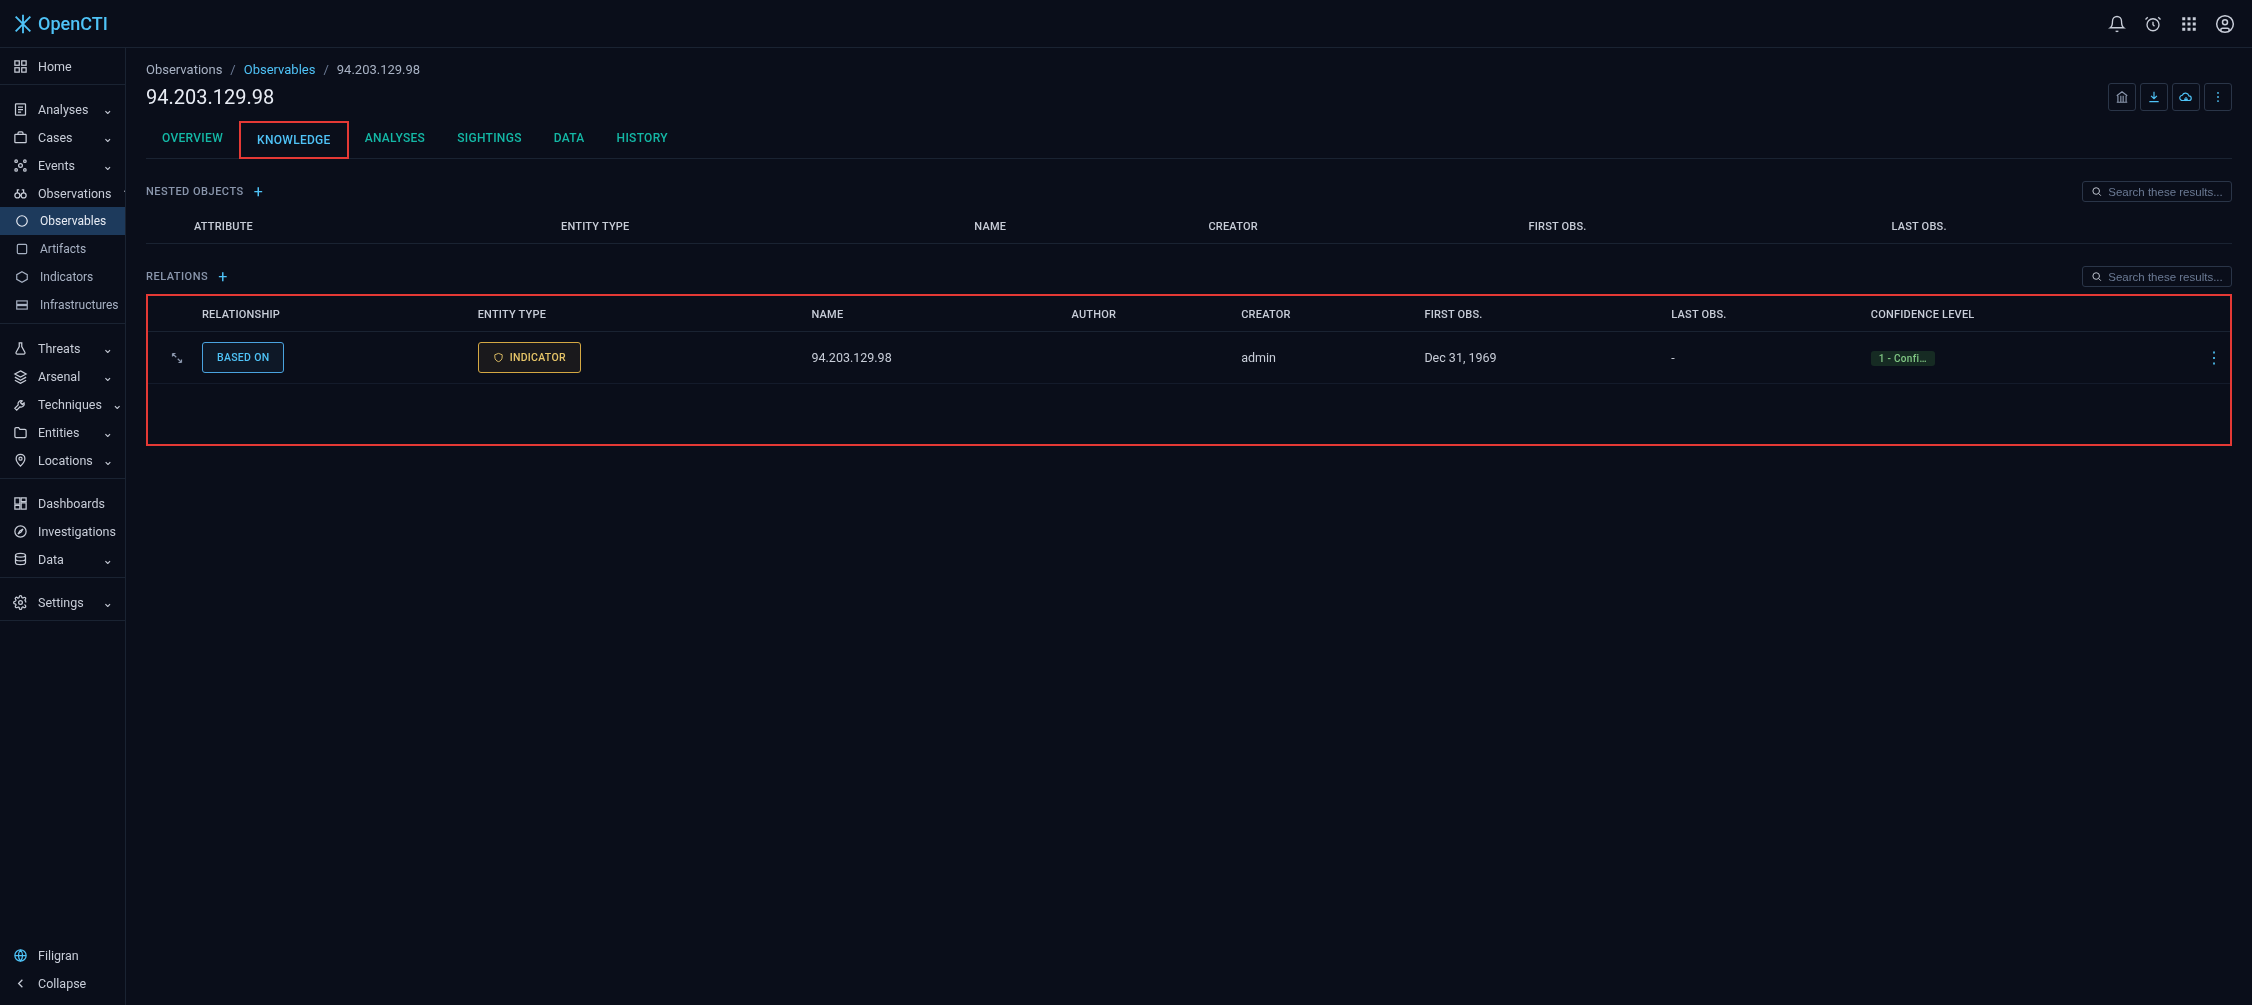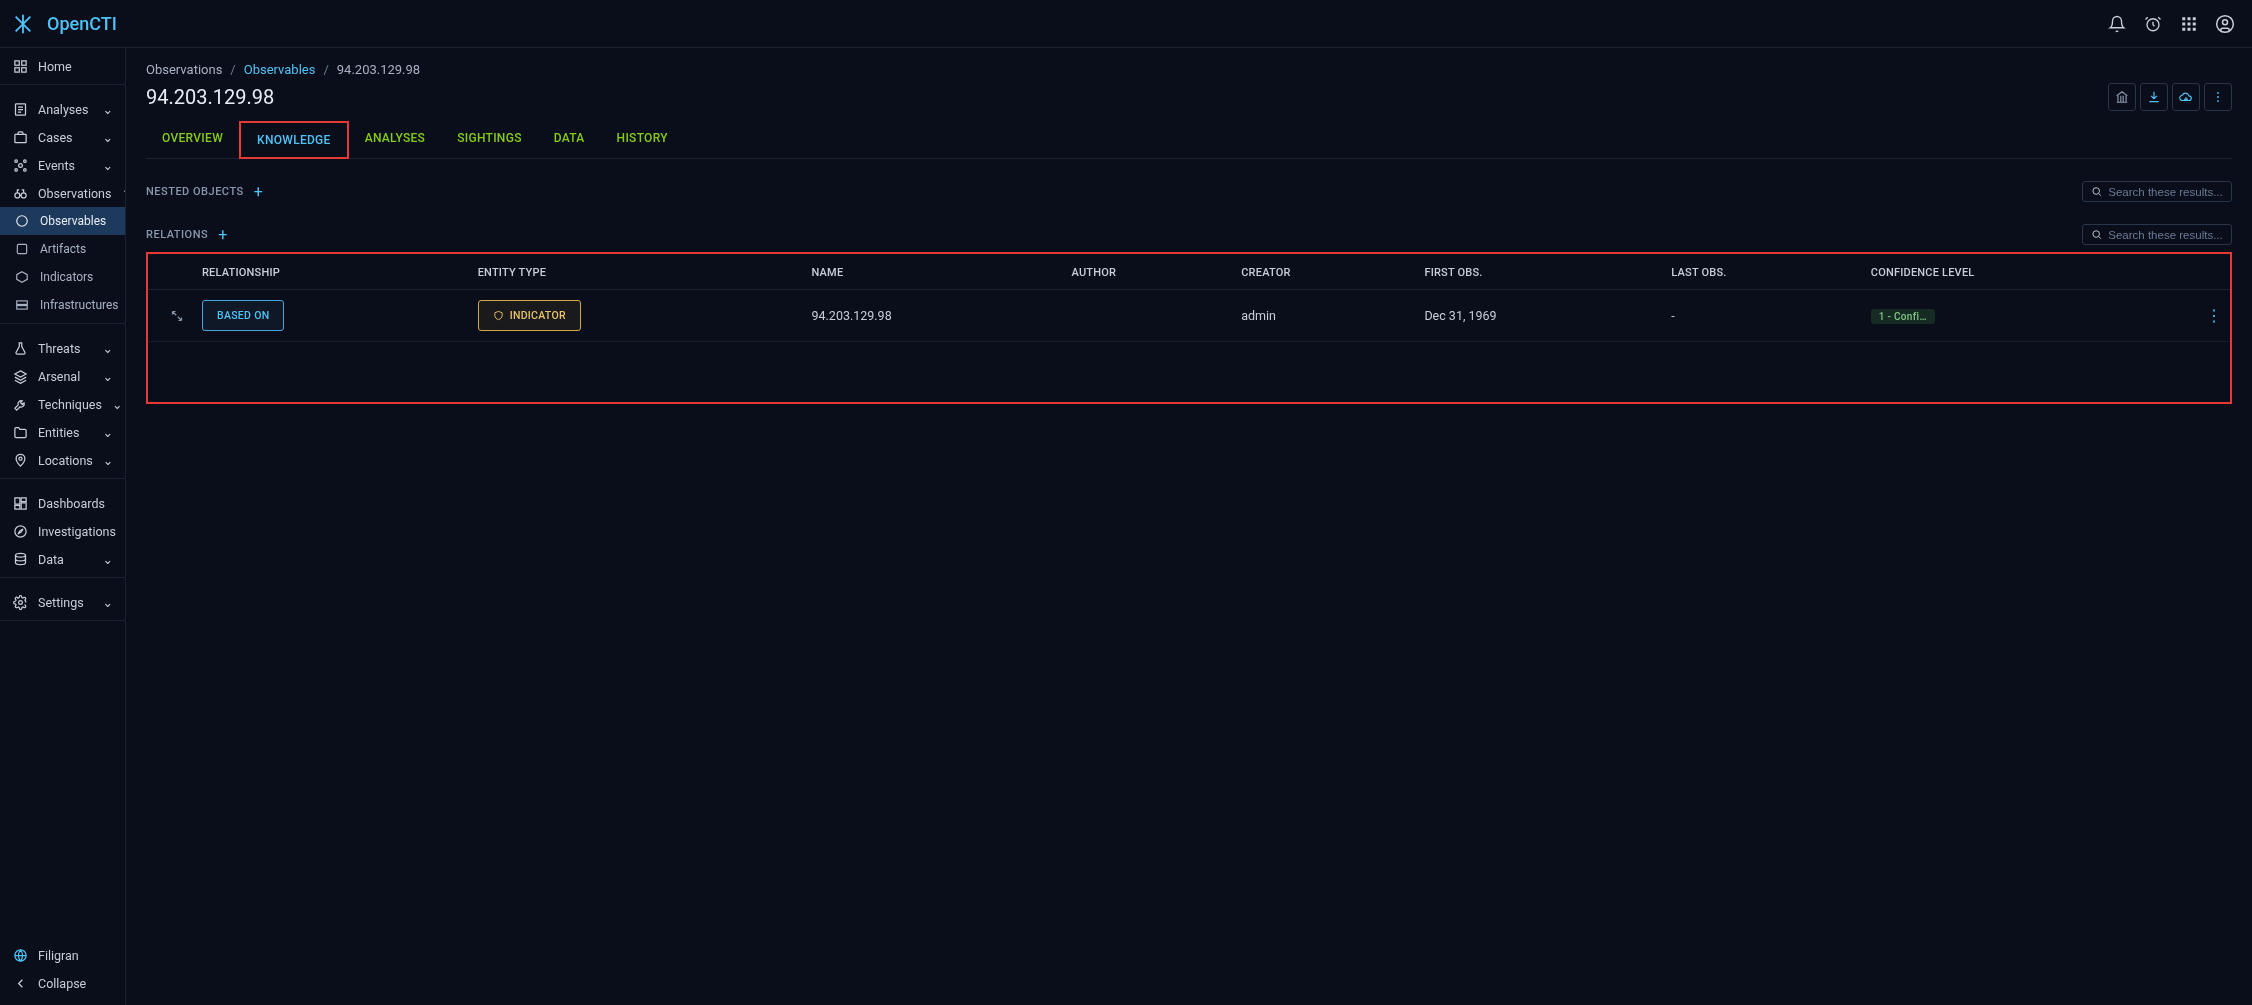--- a/index.html
+++ b/index.html
@@ -1,20 +1,20 @@
 <!DOCTYPE html>
 <html><head>
 <meta charset="utf-8">
 <style>
 * { margin:0; padding:0; box-sizing:border-box; }
 body { background:#0a0e1a; color:#c8cdd8; font-family:-apple-system,BlinkMacSystemFont,"Segoe UI",Roboto,sans-serif; font-size:13px; overflow:hidden; }
 
 
 .topbar { height:48px; display:flex; align-items:center; padding:0 12px; border-bottom:1px solid #1a2332; }
-.logo { display:flex; align-items:center; gap:13px; color:#4fc3f7; font-size:18px; font-weight:500; margin-right:16px; }
+.logo { display:flex; align-items:center; gap:4px; color:#4fc3f7; font-size:18px; font-weight:500; margin-right:16px; }
 .logo-mark { width:22px; height:22px; }
 .search-wrap { display:flex; align-items:center; background:#0d1424; border:1px solid #2a3548; border-radius:4px; height:34px; width:280px; padding:0 8px; gap:8px; }
 .search-wrap input { background:transparent; border:none; outline:none; color:#c8cdd8; flex:1; font-size:13px; }
 .search-wrap input::placeholder { color:#6b7a94; }
 .topbar-spacer { flex:1; }
 .topbar-actions { display:flex; gap:6px; align-items:center; }
 .icon-btn { width:30px; height:30px; display:flex; align-items:center; justify-content:center; color:#c8cdd8; cursor:pointer; border-radius:4px; }
 
 
 .layout { display:flex; height:calc(100vh - 48px); }
@@ -31,21 +31,21 @@
 .main { flex:1; padding:14px 20px; overflow-y:auto; }
 .breadcrumb { display:flex; gap:8px; font-size:13px; color:#a8b2c4; margin-bottom:6px; }
 .breadcrumb .link { color:#4fc3f7; cursor:pointer; }
 .breadcrumb .sep { color:#6b7a94; }
 .header-row { display:flex; align-items:center; }
 .page-title { font-size:20px; font-weight:400; color:#e8ecf4; }
 .header-actions { margin-left:auto; display:flex; gap:4px; }
 .header-actions .ha { width:28px; height:28px; border:1px solid #2a3548; border-radius:3px; display:flex; align-items:center; justify-content:center; color:#4fc3f7; cursor:pointer; }
 
 .tabs { display:flex; border-bottom:1px solid #1a2332; margin-top:10px; }
-.tab { padding:10px 16px; font-size:12px; font-weight:500; color:#84cc16; cursor:pointer; text-transform:uppercase; letter-spacing:.3px; }
+.tab { padding:10px 16px; font-size:12px; font-weight:500; color:#14b8a6; cursor:pointer; text-transform:uppercase; letter-spacing:.3px; }
 .tab.active { color:#4fc3f7; border-bottom:2px solid #4fc3f7; }
 .tab.highlight-box { border:2.5px solid #e53935; border-bottom:2.5px solid #e53935; margin-bottom:-1px; }
 
 .section { margin-top:22px; }
 .section-head { display:flex; align-items:center; gap:10px; margin-bottom:8px; }
 .section-title { font-size:11px; font-weight:500; letter-spacing:.5px; color:#8a96ac; text-transform:uppercase; }
 .plus { color:#4fc3f7; font-size:16px; cursor:pointer; }
 .section-search { margin-left:auto; display:flex; align-items:center; gap:6px; border:1px solid #2a3548; border-radius:3px; padding:3px 8px; width:150px; }
 .section-search input { background:transparent; border:none; outline:none; color:#c8cdd8; width:100%; font-size:11.5px; }
 .section-search input::placeholder { color:#6b7a94; }
@@ -372,20 +372,33 @@
         <span class="section-title">NESTED OBJECTS</span>
         <span class="plus">+</span>
         <div class="section-search">
           <svg width="13" height="13" viewBox="0 0 24 24" fill="none" stroke="#c8cdd8" stroke-width="2">
               <circle cx="11" cy="11" r="7"></circle>
               <path d="m21 21-4.3-4.3"></path>
             </svg>
           <input placeholder="Search these results..." style="">
         </div>
       </div>
+      <table class="tbl">
+        <thead>
+            <tr>
+          <th style="width:40px"></th>
+          <th>ATTRIBUTE</th>
+          <th>ENTITY TYPE</th>
+          <th>NAME</th>
+          <th>CREATOR</th>
+          <th>FIRST OBS.</th>
+          <th>LAST OBS.</th>
+        </tr>
+          </thead>
+      </table>
     </div>
 
     <div class="section">
       <div class="section-head">
         <span class="section-title">RELATIONS</span>
         <span class="plus">+</span>
         <div class="section-search">
           <svg width="13" height="13" viewBox="0 0 24 24" fill="none" stroke="#c8cdd8" stroke-width="2">
               <circle cx="11" cy="11" r="7"></circle>
               <path d="m21 21-4.3-4.3"></path>

